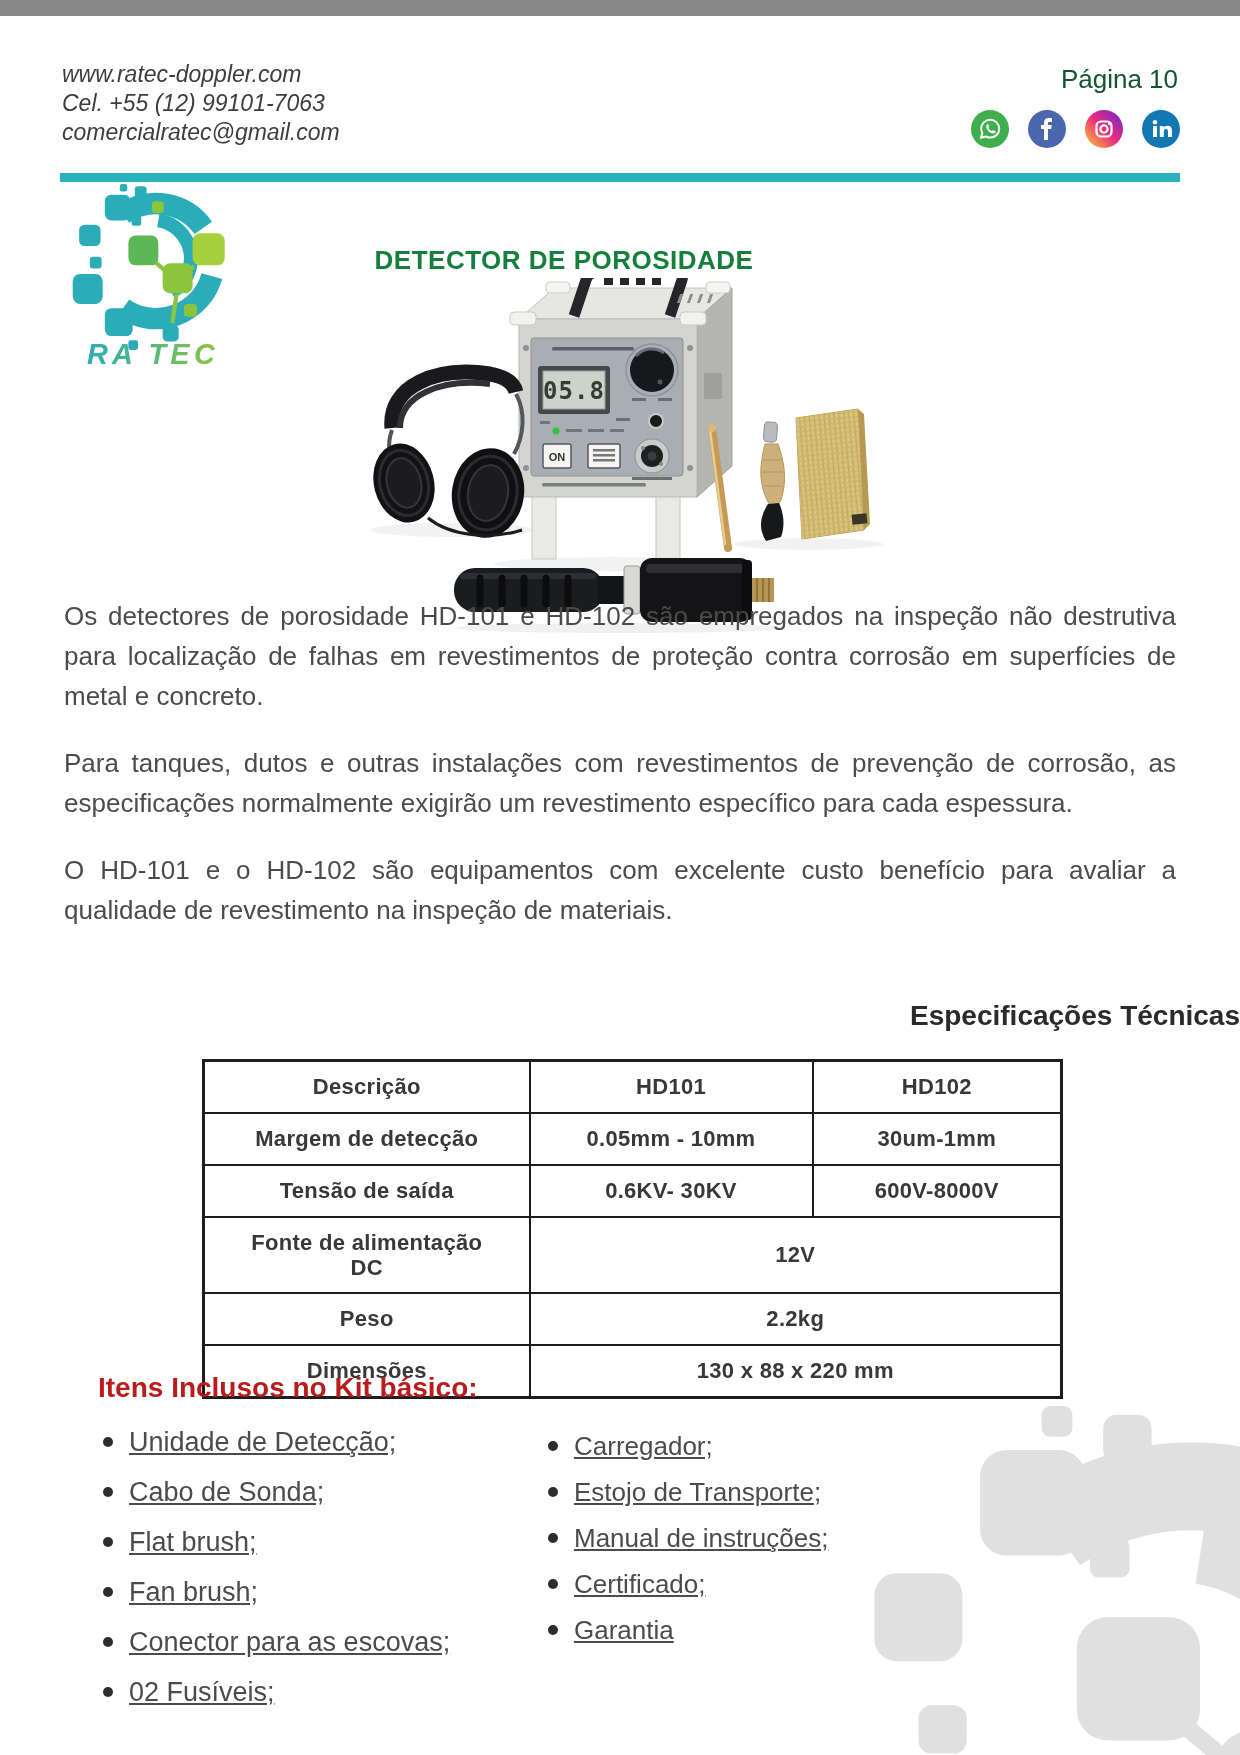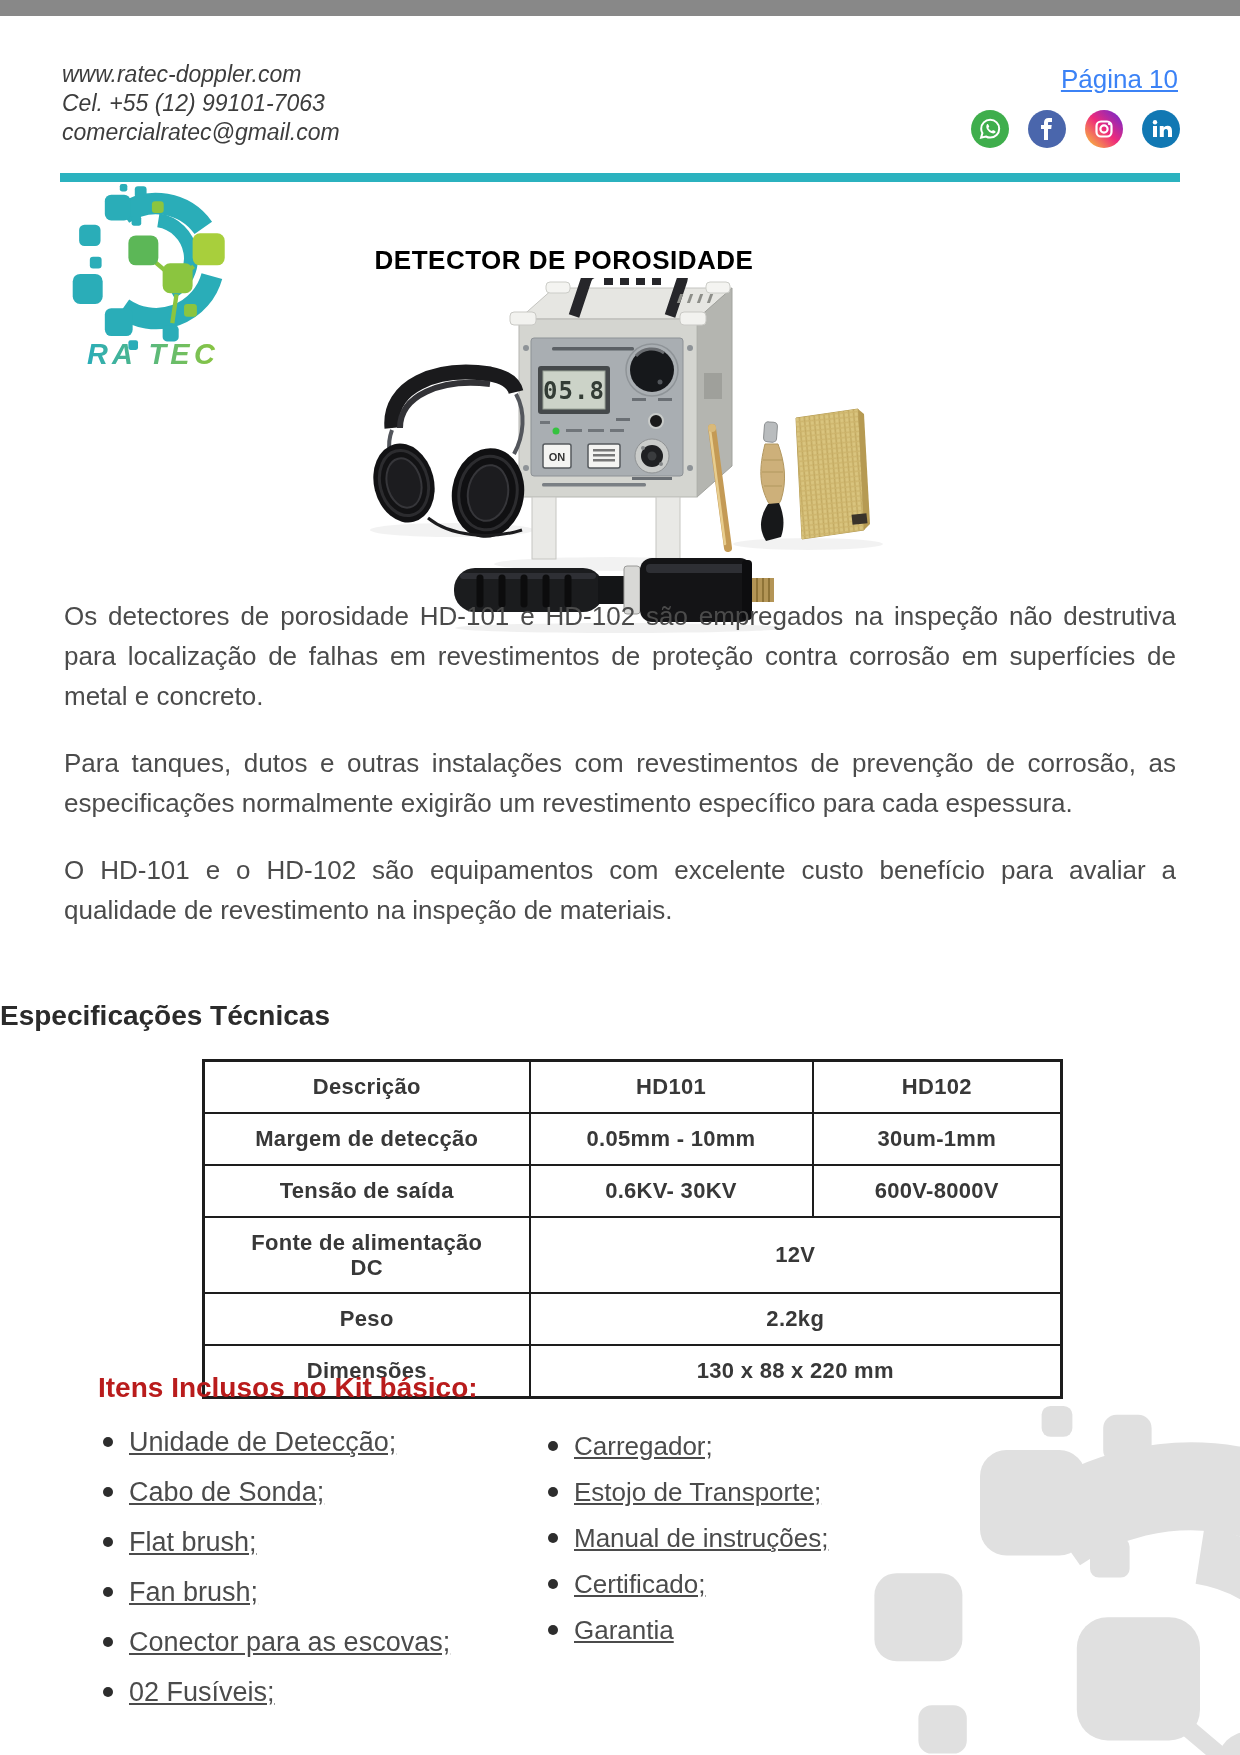--- a/index.html
+++ b/index.html
@@ -4,39 +4,39 @@
 <style>
   html,body{margin:0;padding:0;background:#888;}
   .page{
     position:relative;width:1240px;height:1755px;margin:16px auto;
     background:#ffffff;overflow:hidden;
     font-family:"Liberation Sans",sans-serif;color:#4c4c4c;
   }
   
   .contact{position:absolute;left:62px;top:44px;font-style:italic;
     font-size:23px;line-height:29px;color:#3d3d3d;}
-  .page-num{position:absolute;right:62px;top:48px;font-size:26px;color:#3b82f6;text-decoration:underline;}
+  .page-num{position:absolute;right:62px;top:48px;font-size:26px;color:#14532d;}
   .social{position:absolute;right:60px;top:94px;display:flex;gap:19px;}
   .social svg{display:block;}
   .rule{position:absolute;left:60px;top:157px;width:1120px;height:9px;background:#2bb2bf;}
   
   .logo{position:absolute;left:72px;top:168px;width:162px;height:182px;}
   
   .title{position:absolute;left:0;width:1240px;top:181px;text-align:center;
     font-size:32px;font-weight:bold;letter-spacing:2px;color:#3a3a3a;}
   .subtitle{position:absolute;left:0;width:1128px;top:229px;text-align:center;
-    font-size:26px;font-weight:bold;letter-spacing:.5px;color:#000000;}
+    font-size:26px;font-weight:bold;letter-spacing:.5px;color:#15803d;}
   
   .product{position:absolute;left:340px;top:262px;width:560px;height:355px;}
   
   .bodytext{position:absolute;left:64px;top:580px;width:1112px;}
   .bodytext p{margin:0 0 27px 0;font-size:26px;line-height:40px;
     text-align:justify;color:#4b4b4b;}
   
-  .specs-h{position:absolute;left:0;width:1240px;top:984px;text-align:left;
+  .specs-h{position:absolute;left:0;width:1240px;top:984px;text-align:right;
     font-size:28px;font-weight:bold;color:#2b2b2b;}
   .spec-table{position:absolute;left:202px;top:1043px;width:858px;
     border-collapse:collapse;table-layout:fixed;
     font-size:22px;font-weight:bold;color:#383838;letter-spacing:.3px;}
   .spec-table td{border:2px solid #1d1d1d;text-align:center;vertical-align:middle;padding:12px 6px;}
   .spec-table{border:3px solid #1d1d1d;}
   .r1{height:48px}.r2{height:44px}.r3{height:45px}.r4{height:56px}.r5{height:43px}.r6{height:44px}
   .pre{white-space:pre-line;line-height:25px;}
   
   .kit-h{position:absolute;left:98px;top:1356px;font-size:28px;font-weight:bold;color:#b91c1c;text-align:right;}

